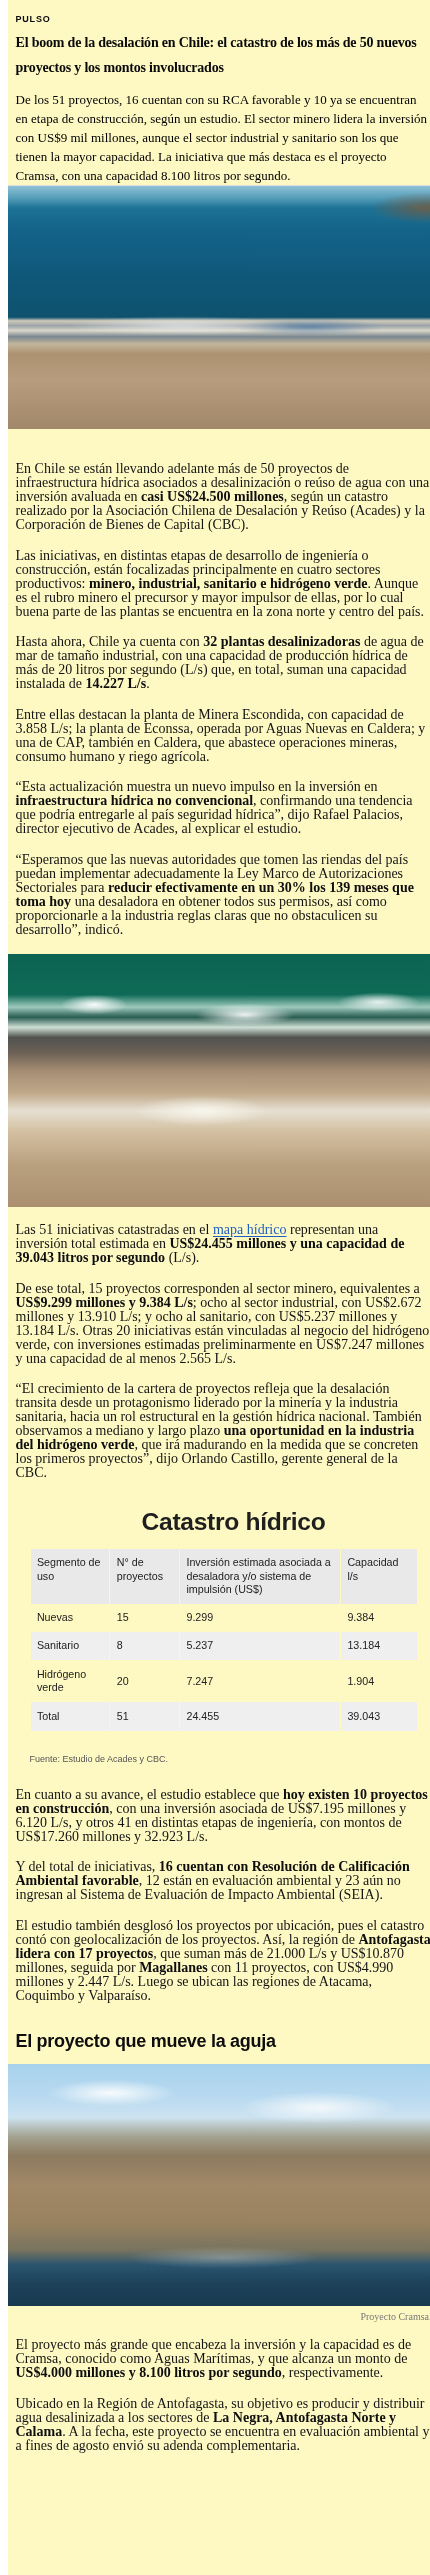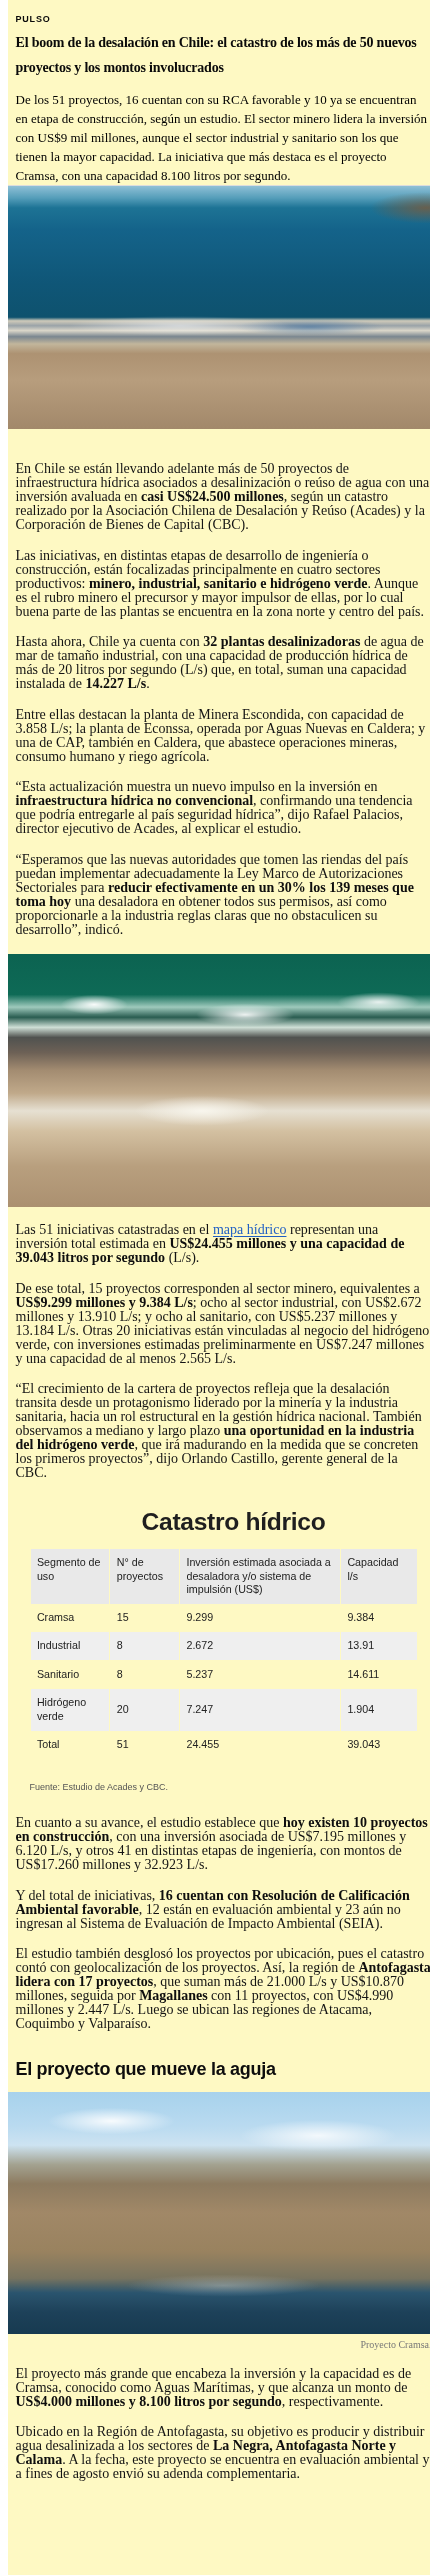--- a/index.html
+++ b/index.html
@@ -105,36 +105,30 @@
           <thead>
             <tr>
               <th class="col-seg">Segmento de uso</th>
               <th class="col-num">N° de proyectos</th>
               <th class="col-inv">Inversión estimada asociada a desaladora y/o sistema de impulsión (US$)</th>
               <th class="col-cap">Capacidad l/s</th>
             </tr>
           </thead>
           <tbody>
             <tr>
-              <td class="col-seg">Cramsa</td>
+              <td class="col-seg">Nuevas</td>
               <td class="col-num">15</td>
               <td class="col-inv">9.299</td>
               <td class="col-cap">9.384</td>
             </tr>
             <tr>
-              <td class="col-seg">Industrial</td>
-              <td class="col-num">8</td>
-              <td class="col-inv">2.672</td>
-              <td class="col-cap">13.91</td>
-            </tr>
-            <tr>
               <td class="col-seg">Sanitario</td>
               <td class="col-num">8</td>
               <td class="col-inv">5.237</td>
-              <td class="col-cap">14.611</td>
+              <td class="col-cap">13.184</td>
             </tr>
             <tr>
               <td class="col-seg">Hidrógeno verde</td>
               <td class="col-num">20</td>
               <td class="col-inv">7.247</td>
               <td class="col-cap">1.904</td>
             </tr>
             <tr>
               <td class="col-seg">Total</td>
               <td class="col-num">51</td>

